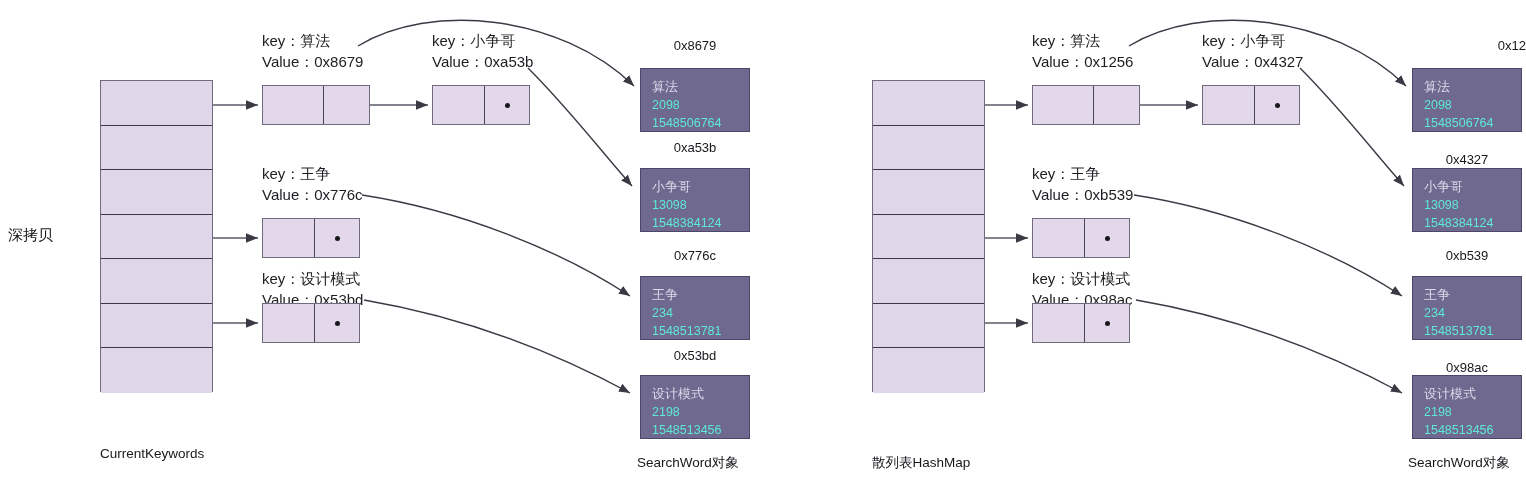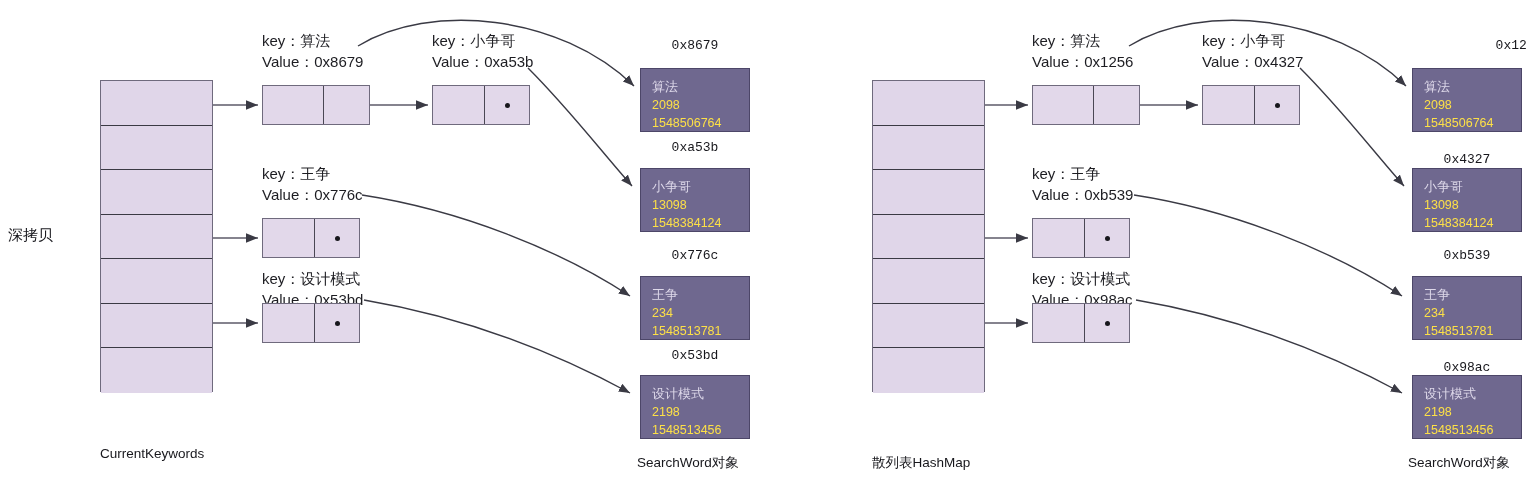--- a/index.html
+++ b/index.html
@@ -79,34 +79,33 @@
   .obj {
     position: absolute;
     box-sizing: border-box;
     background: #6f688f;
     border: 1.6px solid #4c4668;
     padding: 9px 0 0 11px;
   }
   .obj-line {
     font-size: 12.5px;
     line-height: 18px;
-    color: #fde047;
+    color: #5eead4;
     white-space: nowrap;
   }
   .obj-line.title {
     font-size: 13px;
     color: #ded9ea;
   }
   .addr {
     position: absolute;
     font-size: 13px;
     white-space: nowrap;
     color: #17171c;
     text-align: center;
-    font-family: Liberation Mono, monospace;
   }
   
   .caption {
     position: absolute;
     font-size: 13.5px;
     white-space: nowrap;
     color: #17171c;
   }
   .side-label {
     position: absolute;

